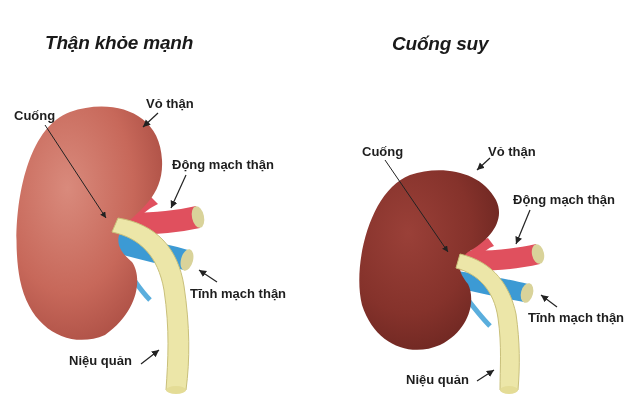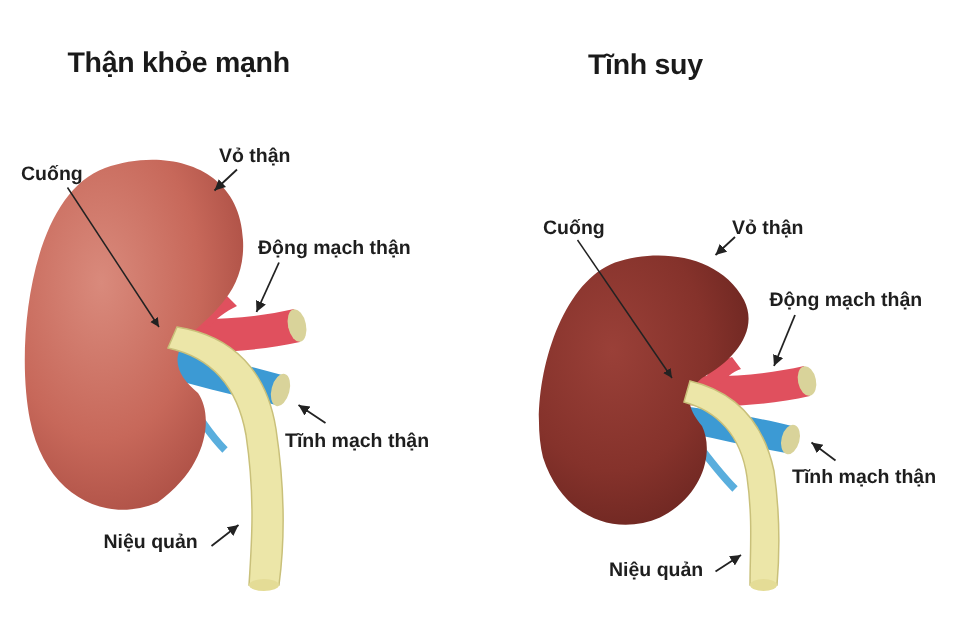--- a/index.html
+++ b/index.html
@@ -1,18 +1,18 @@
 <!DOCTYPE html>
 <html><head>
 <meta charset="utf-8">
 <style>
   html, body { margin: 0; padding: 0; background: #ffffff; }
   body { width: 640px; height: 415px; position: relative; overflow: hidden;
          font-family: "Liberation Sans", "DejaVu Sans", sans-serif; color: #1a1a1a; }
-  .title { position: absolute; font-weight: bold; font-size: 19px; letter-spacing: -0.2px; white-space: nowrap; }
+  .title { position: absolute; font-weight: bold; font-size: 19px; letter-spacing: -0.2px; white-space: nowrap; font-style: italic; }
   .label { position: absolute; font-weight: bold; font-size: 13px; white-space: nowrap; color: #1e1e1e; }
   svg.art { position: absolute; left: 0; top: 0; width: 640px; height: 415px; }
 </style>
 </head>
 <body>
 
 <svg class="art" viewBox="0 0 640 415" xmlns="http://www.w3.org/2000/svg">
   <defs>
     <radialGradient id="kHealthy" cx="0.35" cy="0.35" r="0.75">
       <stop offset="0" stop-color="#d98a7c"></stop>
@@ -63,21 +63,21 @@
     <ellipse cx="509" cy="390" rx="9" ry="4" fill="#e4dc96"></ellipse>
     <line x1="385" y1="160" x2="448" y2="252" stroke="#222" stroke-width="1" marker-end="url(#ah)"></line>
     <line x1="490" y1="158" x2="477" y2="170" stroke="#222" stroke-width="1.2" marker-end="url(#ah)"></line>
     <line x1="530" y1="210" x2="516" y2="244" stroke="#222" stroke-width="1.2" marker-end="url(#ah)"></line>
     <line x1="557" y1="307" x2="541" y2="295" stroke="#222" stroke-width="1.2" marker-end="url(#ah)"></line>
     <line x1="477" y1="381" x2="494" y2="370" stroke="#222" stroke-width="1.2" marker-end="url(#ah)"></line>
   </g>
 </svg>
 
 <div class="title" style="left:45px; top:32px;">Thận khỏe mạnh</div>
-<div class="title" style="left:392px; top:33px;">Tĩnh suy</div>
+<div class="title" style="left:392px; top:33px;">Cuống suy</div>
 
 <div class="label" style="left:14px; top:108px;">Cuống</div>
 <div class="label" style="left:146px; top:96px;">Vỏ thận</div>
 <div class="label" style="left:172px; top:157px;">Động mạch thận</div>
 <div class="label" style="left:190px; top:286px;">Tĩnh mạch thận</div>
 <div class="label" style="left:69px; top:353px;">Niệu quản</div>
 
 <div class="label" style="left:362px; top:144px;">Cuống</div>
 <div class="label" style="left:488px; top:144px;">Vỏ thận</div>
 <div class="label" style="left:513px; top:192px;">Động mạch thận</div>

